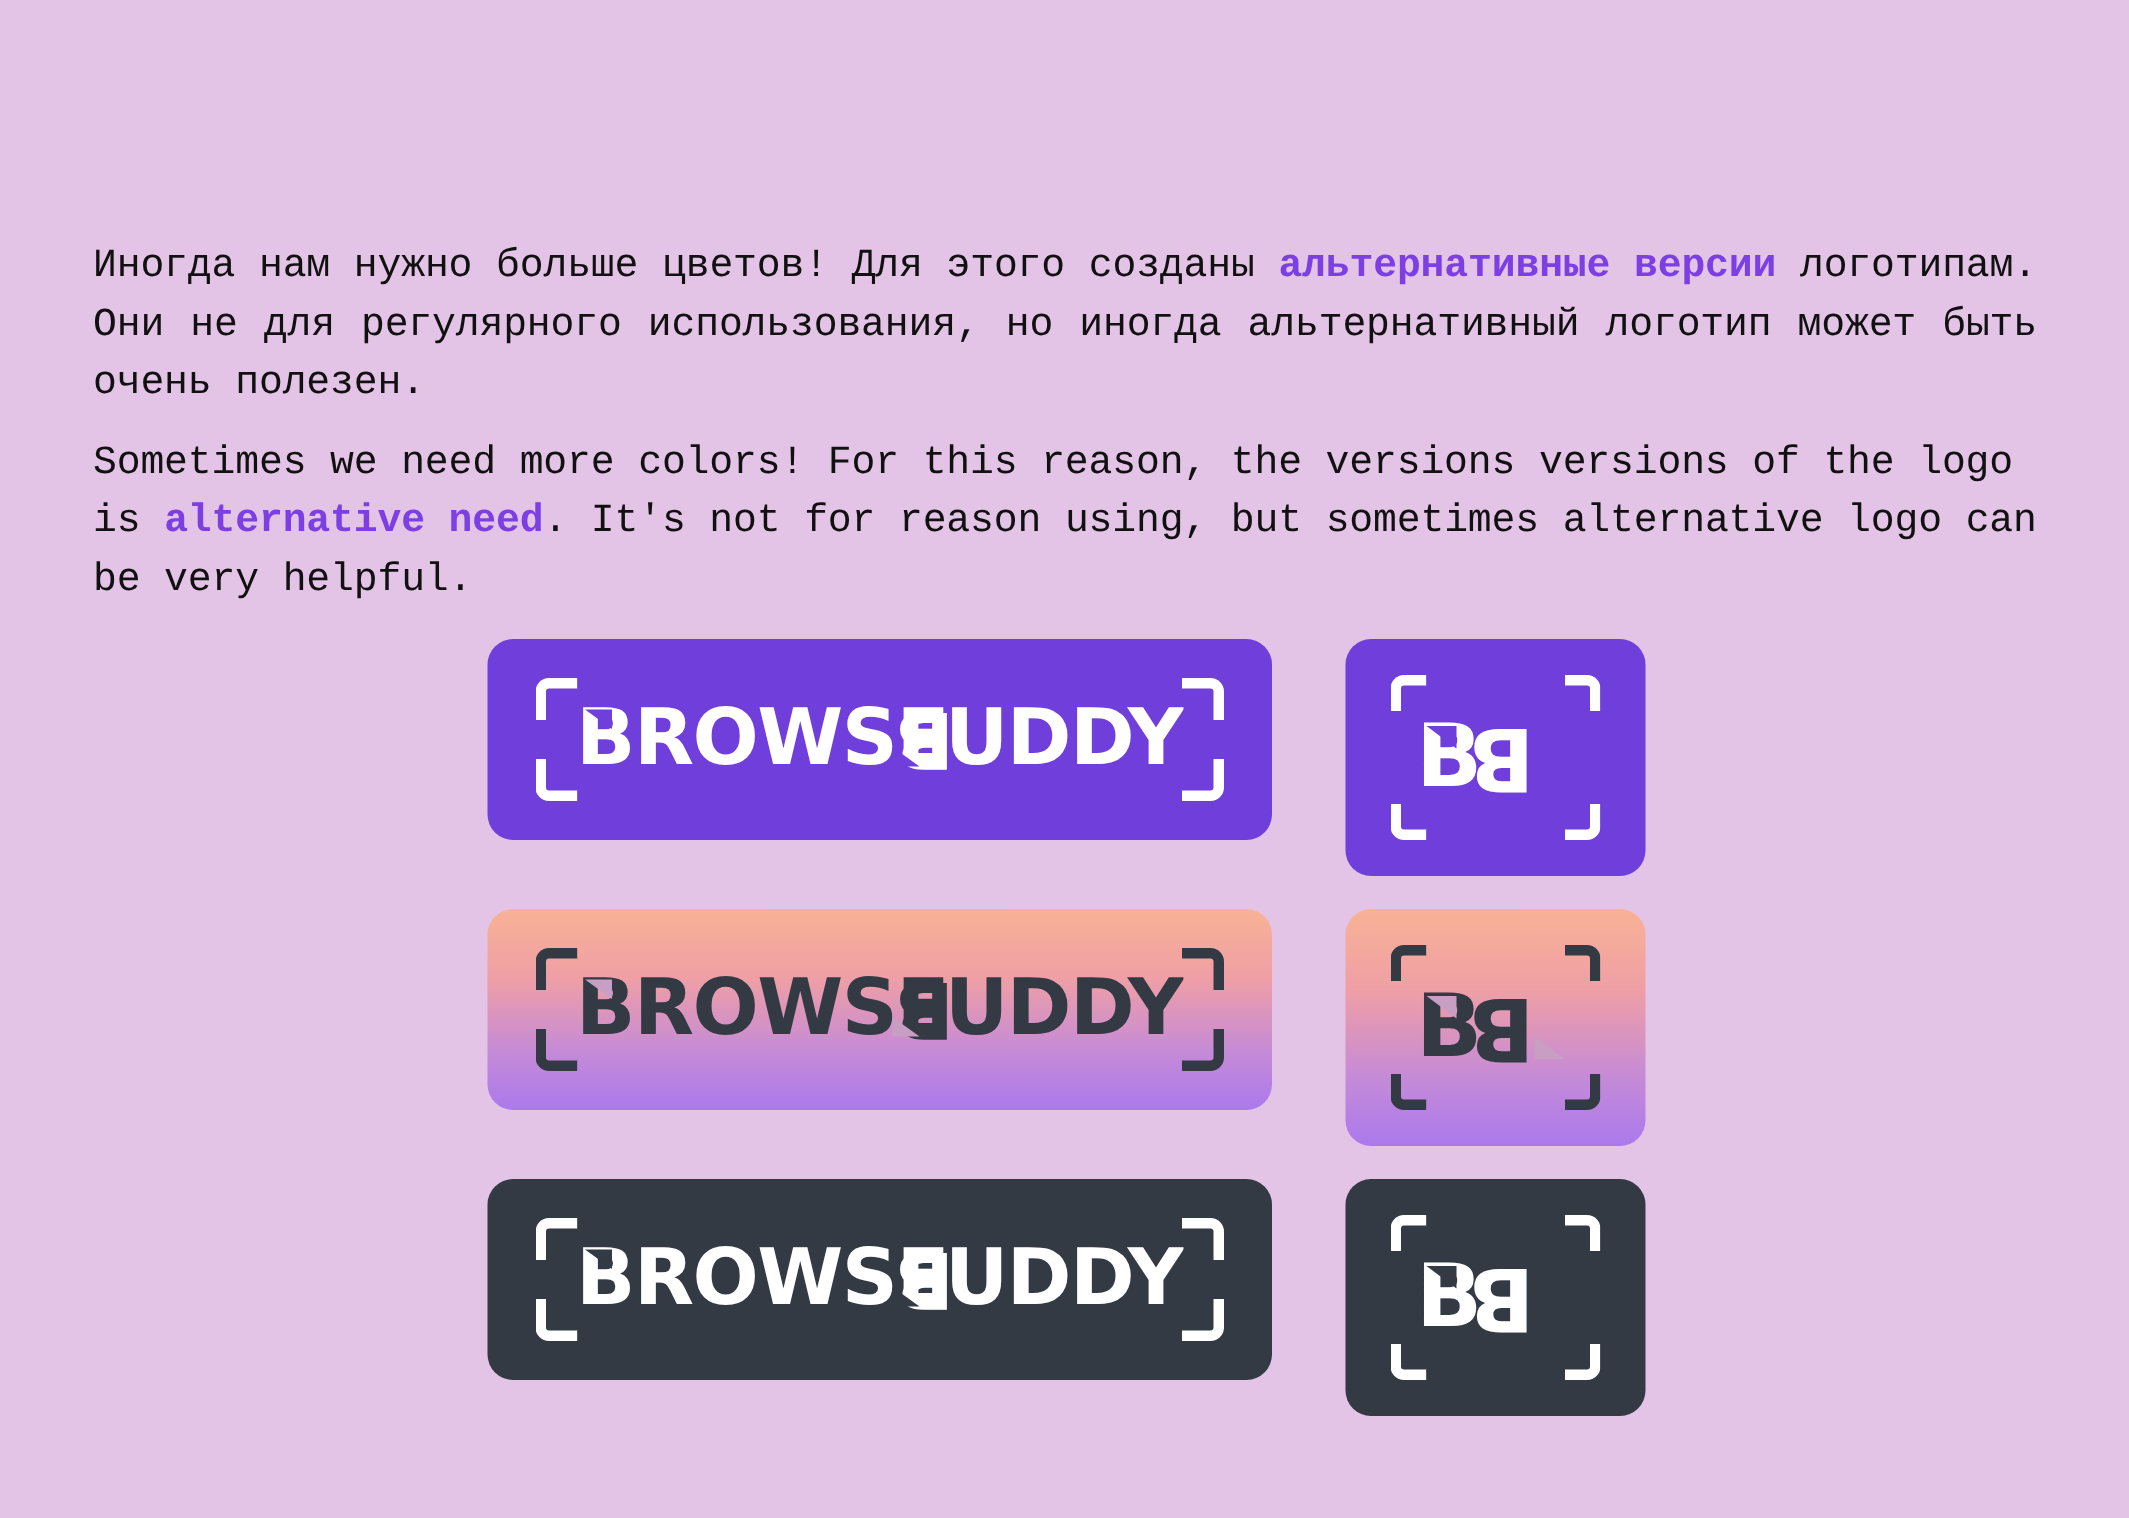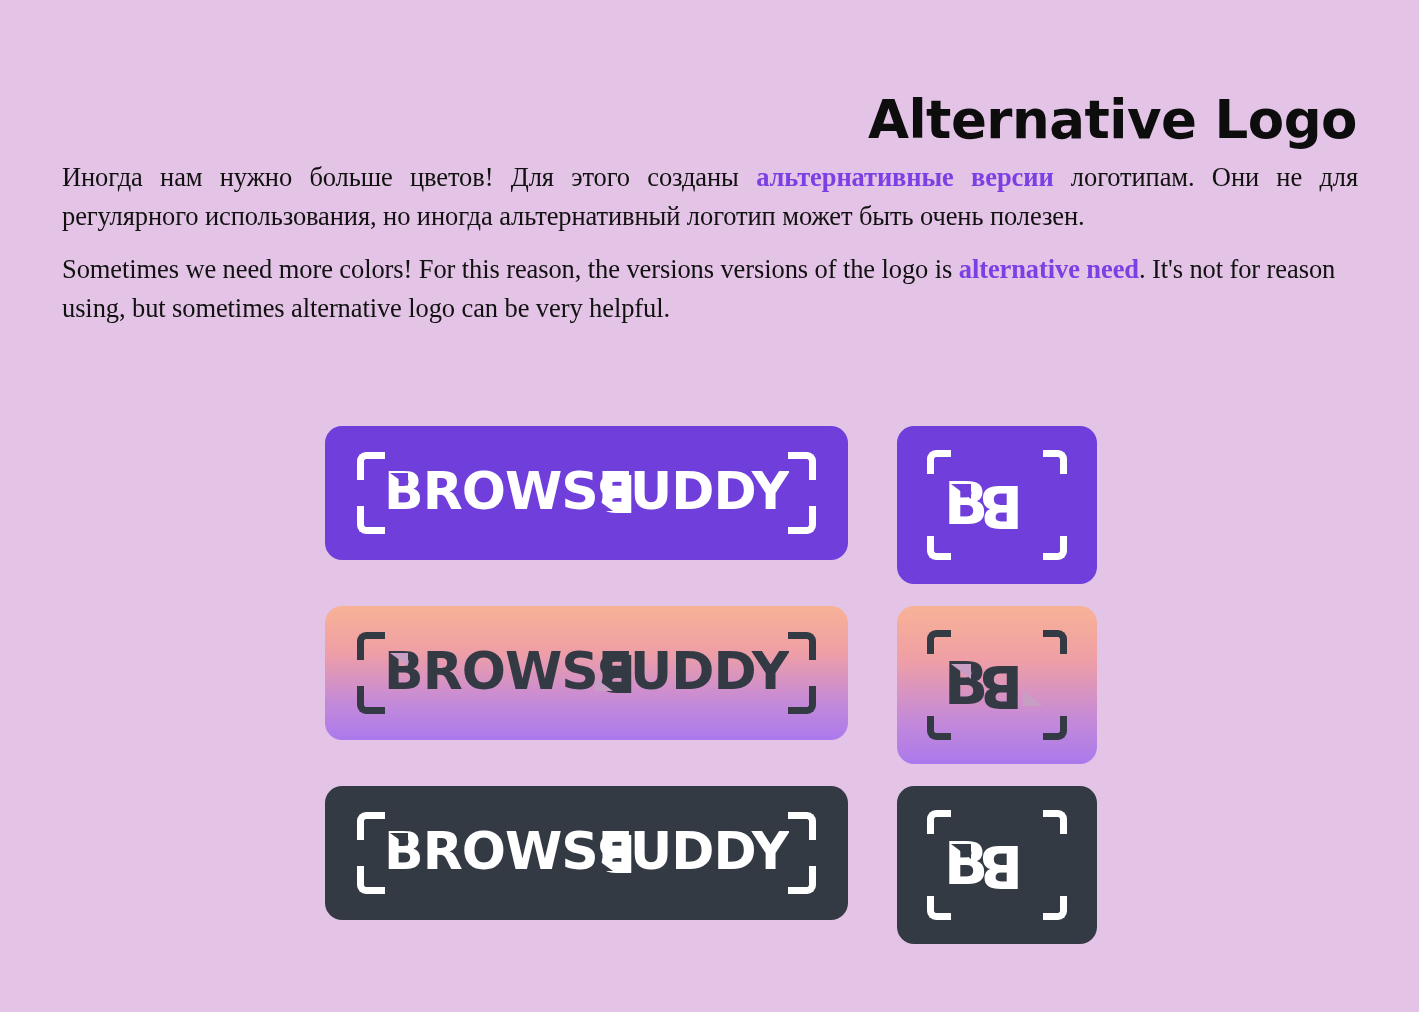--- a/index.html
+++ b/index.html
@@ -35,21 +35,21 @@
   }
 
   
   .copy-block {
     position: absolute;
     left: 62px;
     top: 158px;
     width: 1296px;
   }
   .para {
-    font-family: Liberation Serif, serif;
+    font-family: Liberation Mono, monospace;
     font-size: 26.5px;
     line-height: 39px;
     color: #111111;
     margin: 0 0 14px 0;
     text-align: justify;
     letter-spacing: -0.1px;
   }
   .para.last { text-align: left; }
   .para .accent {
     color: #7b3fe4;
@@ -134,21 +134,20 @@
   .card.theme-dark .mark .notch { fill: #333a44; }
 
   .wordmark-svg { width: 405px; height: 58px; }
   .monogram-svg { width: 110px; height: 62px; }
 </style>
 </head>
 <body>
 
 <div class="page">
 
-  <h1 class="page-title">Alternative Logo</h1>
 
   <div class="copy-block">
     <p class="para"><span>Иногда нам нужно больше цветов! Для этого созданы </span><span class="accent">альтернативные версии</span><span> логотипам. Они не для регулярного использования, но иногда альтернативный логотип может быть очень полезен.</span></p>
 
     <p class="para last"><span>Sometimes we need more colors! For this reason, the versions versions of the logo is </span><span class="accent">alternative need</span><span>. It's not for reason using, but sometimes alternative logo can be very helpful.</span></p>
   </div>
 
   <div class="logo-grid">
 
     <div class="logo-row">

